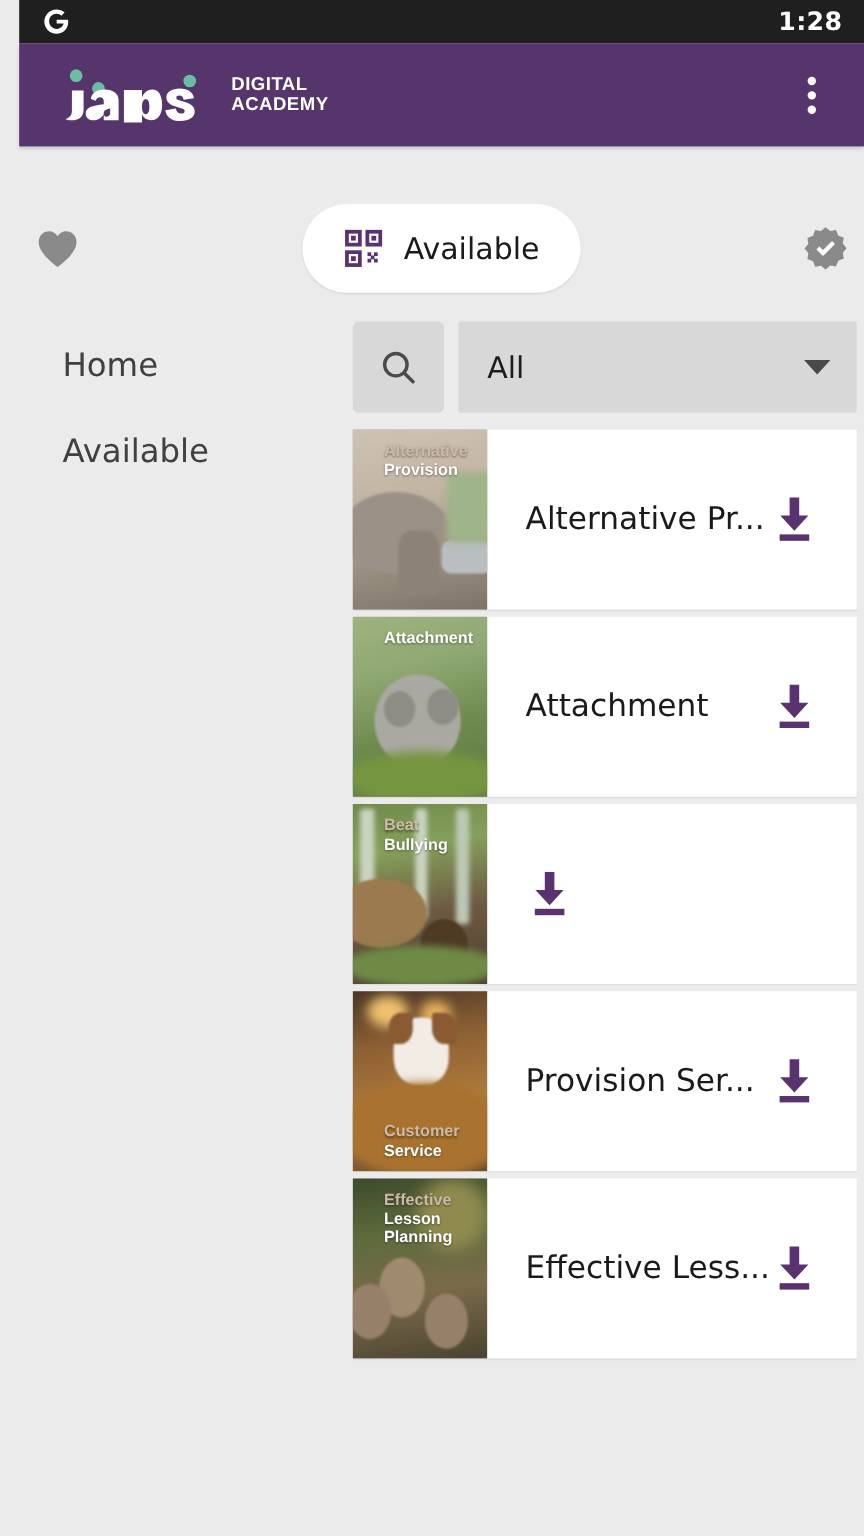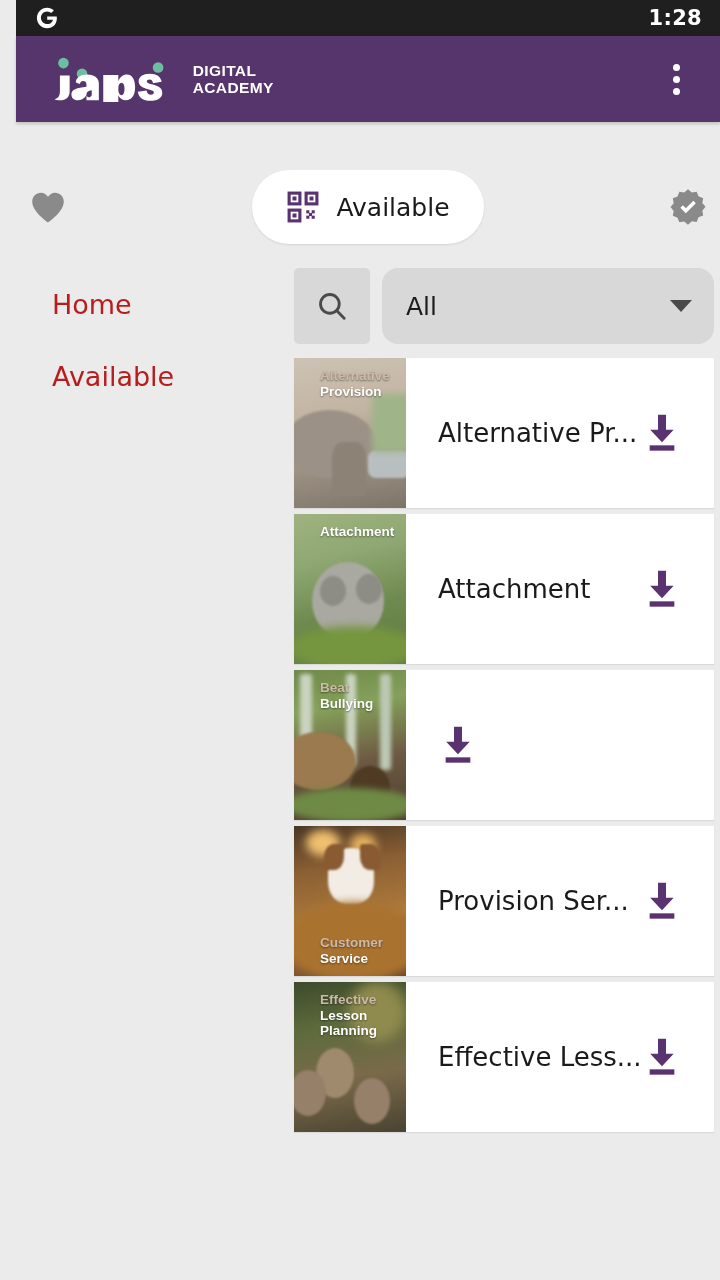--- a/index.html
+++ b/index.html
@@ -67,38 +67,38 @@
   .qr { width: 34px; height: 34px; display: block; }
   .heart { width: 38px; height: 34px; display: block; }
   .badge-check { width: 40px; height: 40px; display: block; }
 
   
   .body-split { display: flex; height: 1034px; }
   .sidenav { width: 278px; padding-top: 22px; position: relative; flex: 0 0 278px; }
   .nav-item {
     height: 72px; display: flex; align-items: center;
     padding-left: 36px; position: relative;
-    font-size: 27px; color: #b91c1c;
+    font-size: 27px; color: #404040;
   }
   .nav-item.is-active { padding-left: 34px; }
   .nav-item.is-active::before {
     content: ""; position: absolute; left: 0; top: 0;
     width: 8px; height: 70px; background: #4f2f63;
   }
 
   
   .content { flex: 1; padding-right: 12px; }
   .filterbar { display: flex; gap: 12px; padding: 22px 0 14px 0; }
   .search-btn {
     width: 76px; height: 76px; background: #d8d8d8; border-radius: 5px;
     display: flex; align-items: center; justify-content: center;
   }
   .search-btn svg { width: 34px; height: 34px; display: block; }
   .dropdown {
-    flex: 1; height: 76px; background: #d8d8d8; border-radius: 16px;
+    flex: 1; height: 76px; background: #d8d8d8; border-radius: 2px;
     display: flex; align-items: center; justify-content: space-between;
     padding: 0 22px 0 24px;
   }
   .dropdown-value { font-size: 25px; color: #1d1d1d; }
   .caret { width: 0; height: 0; border-left: 11px solid transparent; border-right: 11px solid transparent; border-top: 12px solid #4a4a4a; }
 
   
   .course-list { display: flex; flex-direction: column; gap: 6px; }
   .course-card {
     height: 150px; background: #ffffff; display: flex; align-items: stretch;

